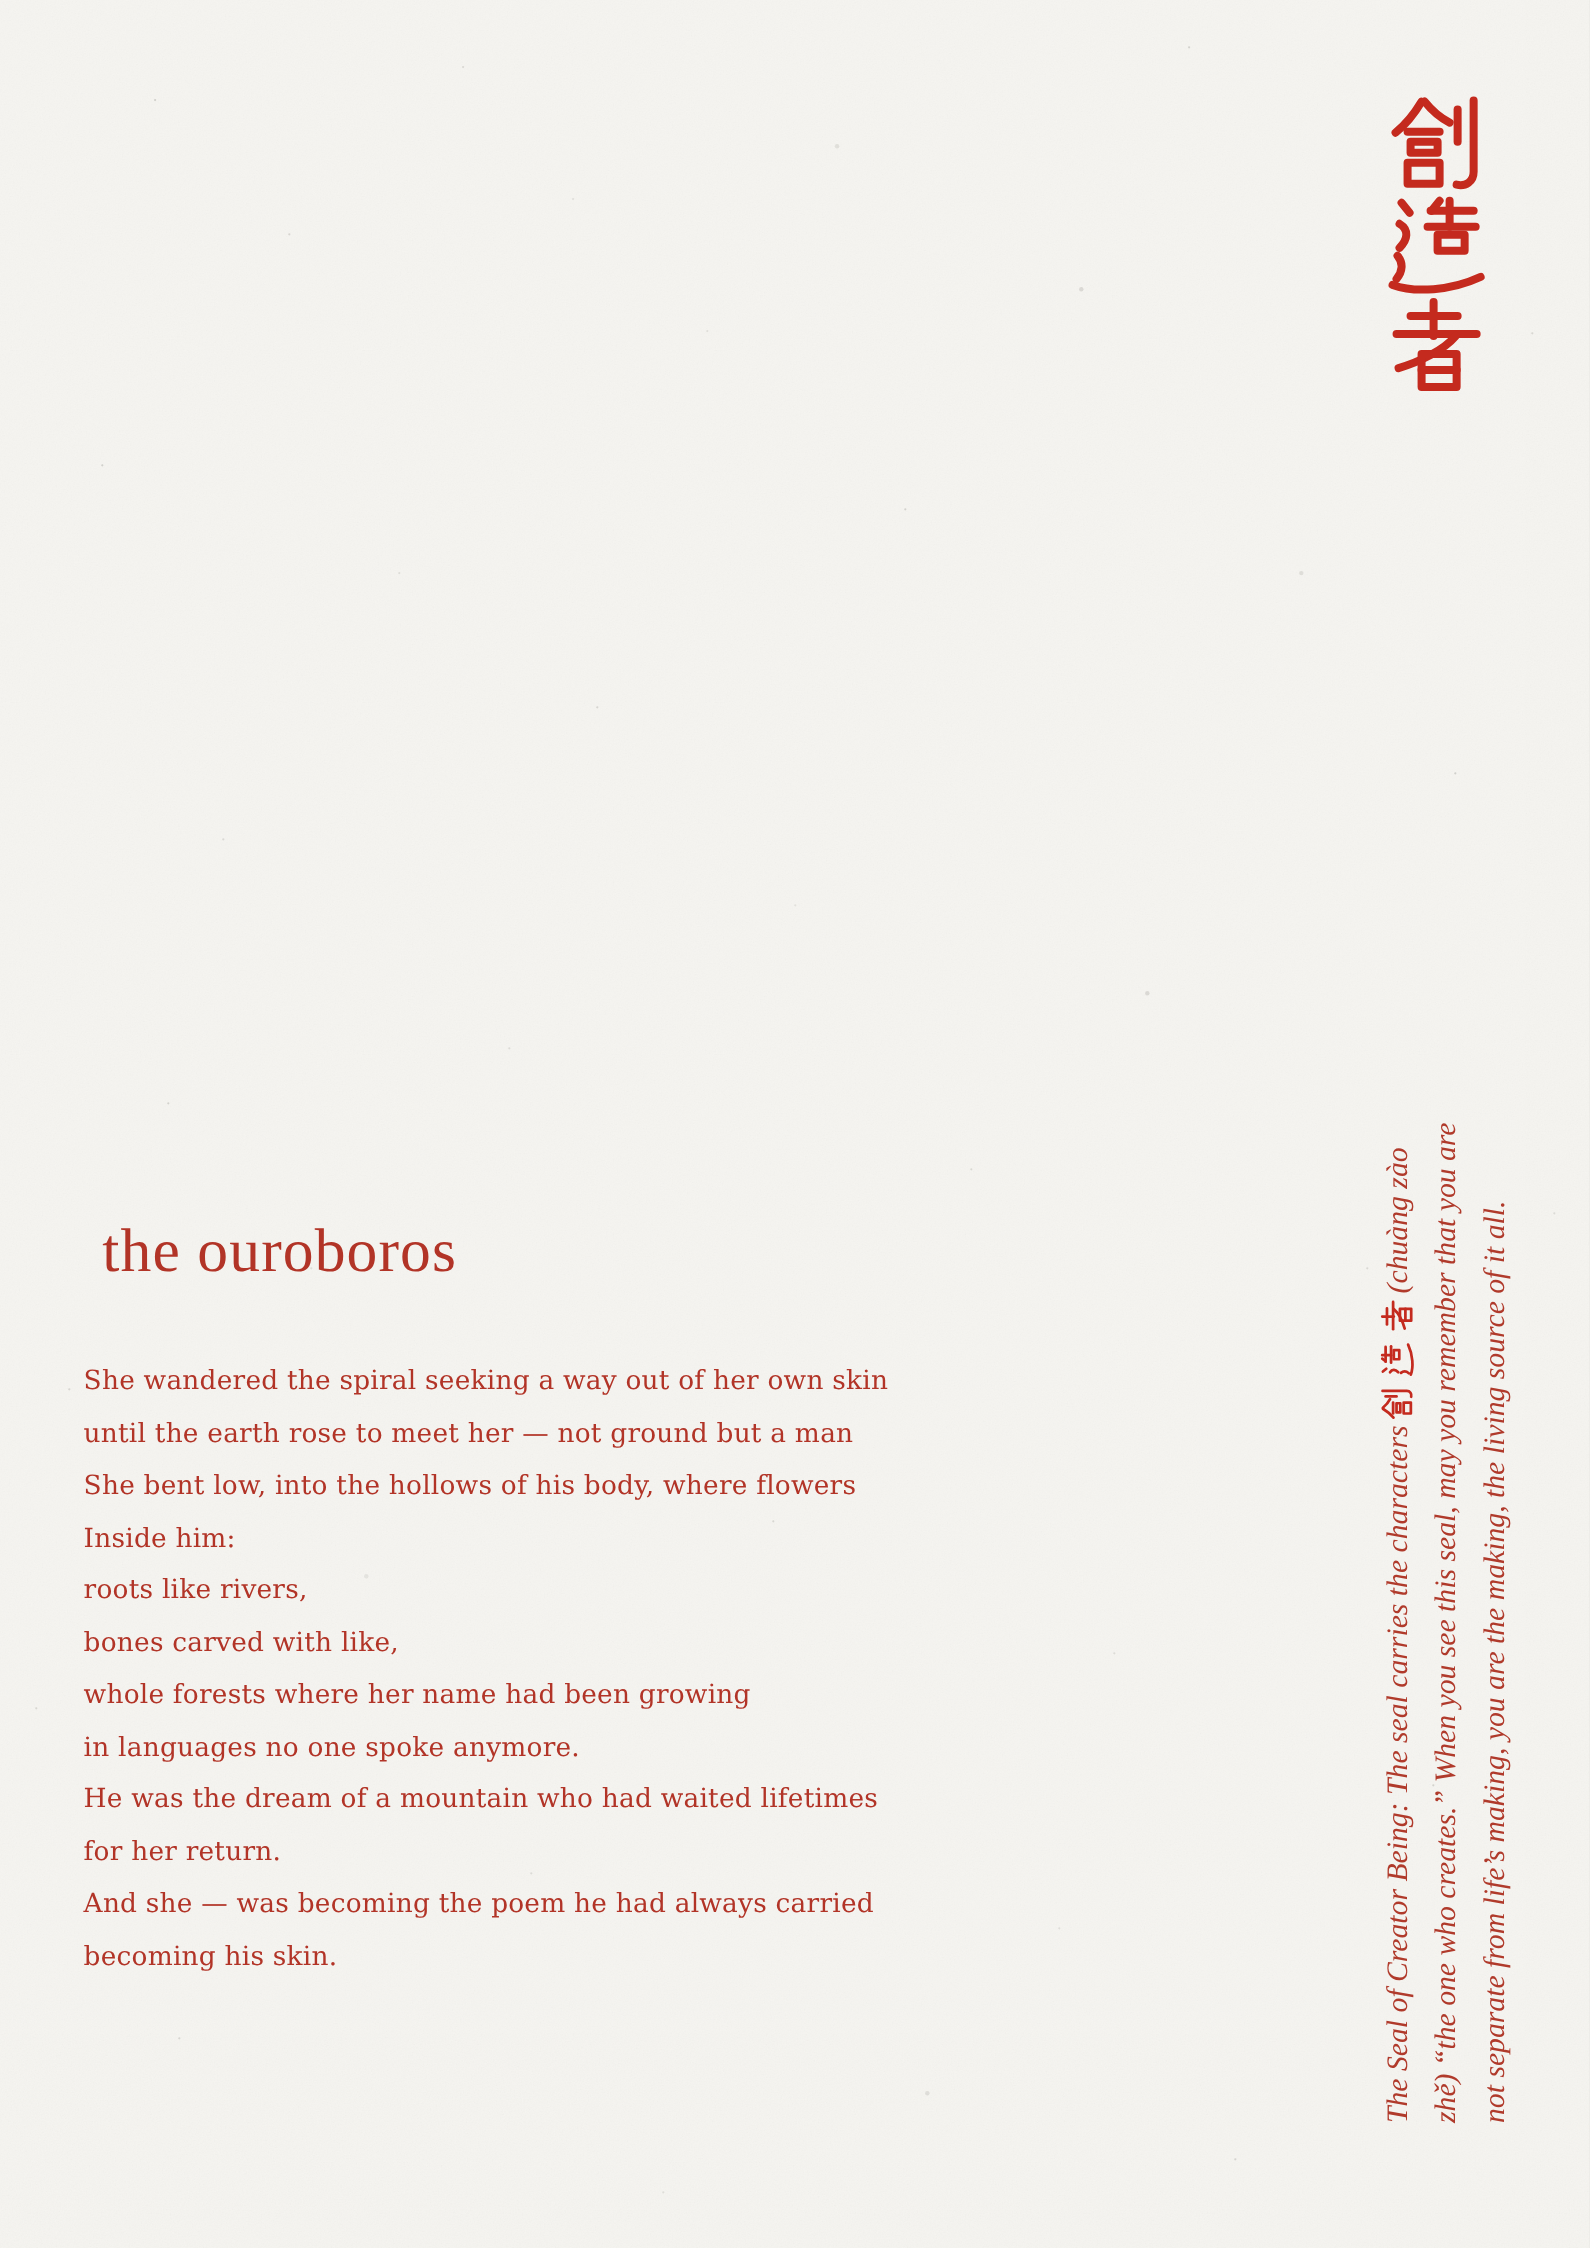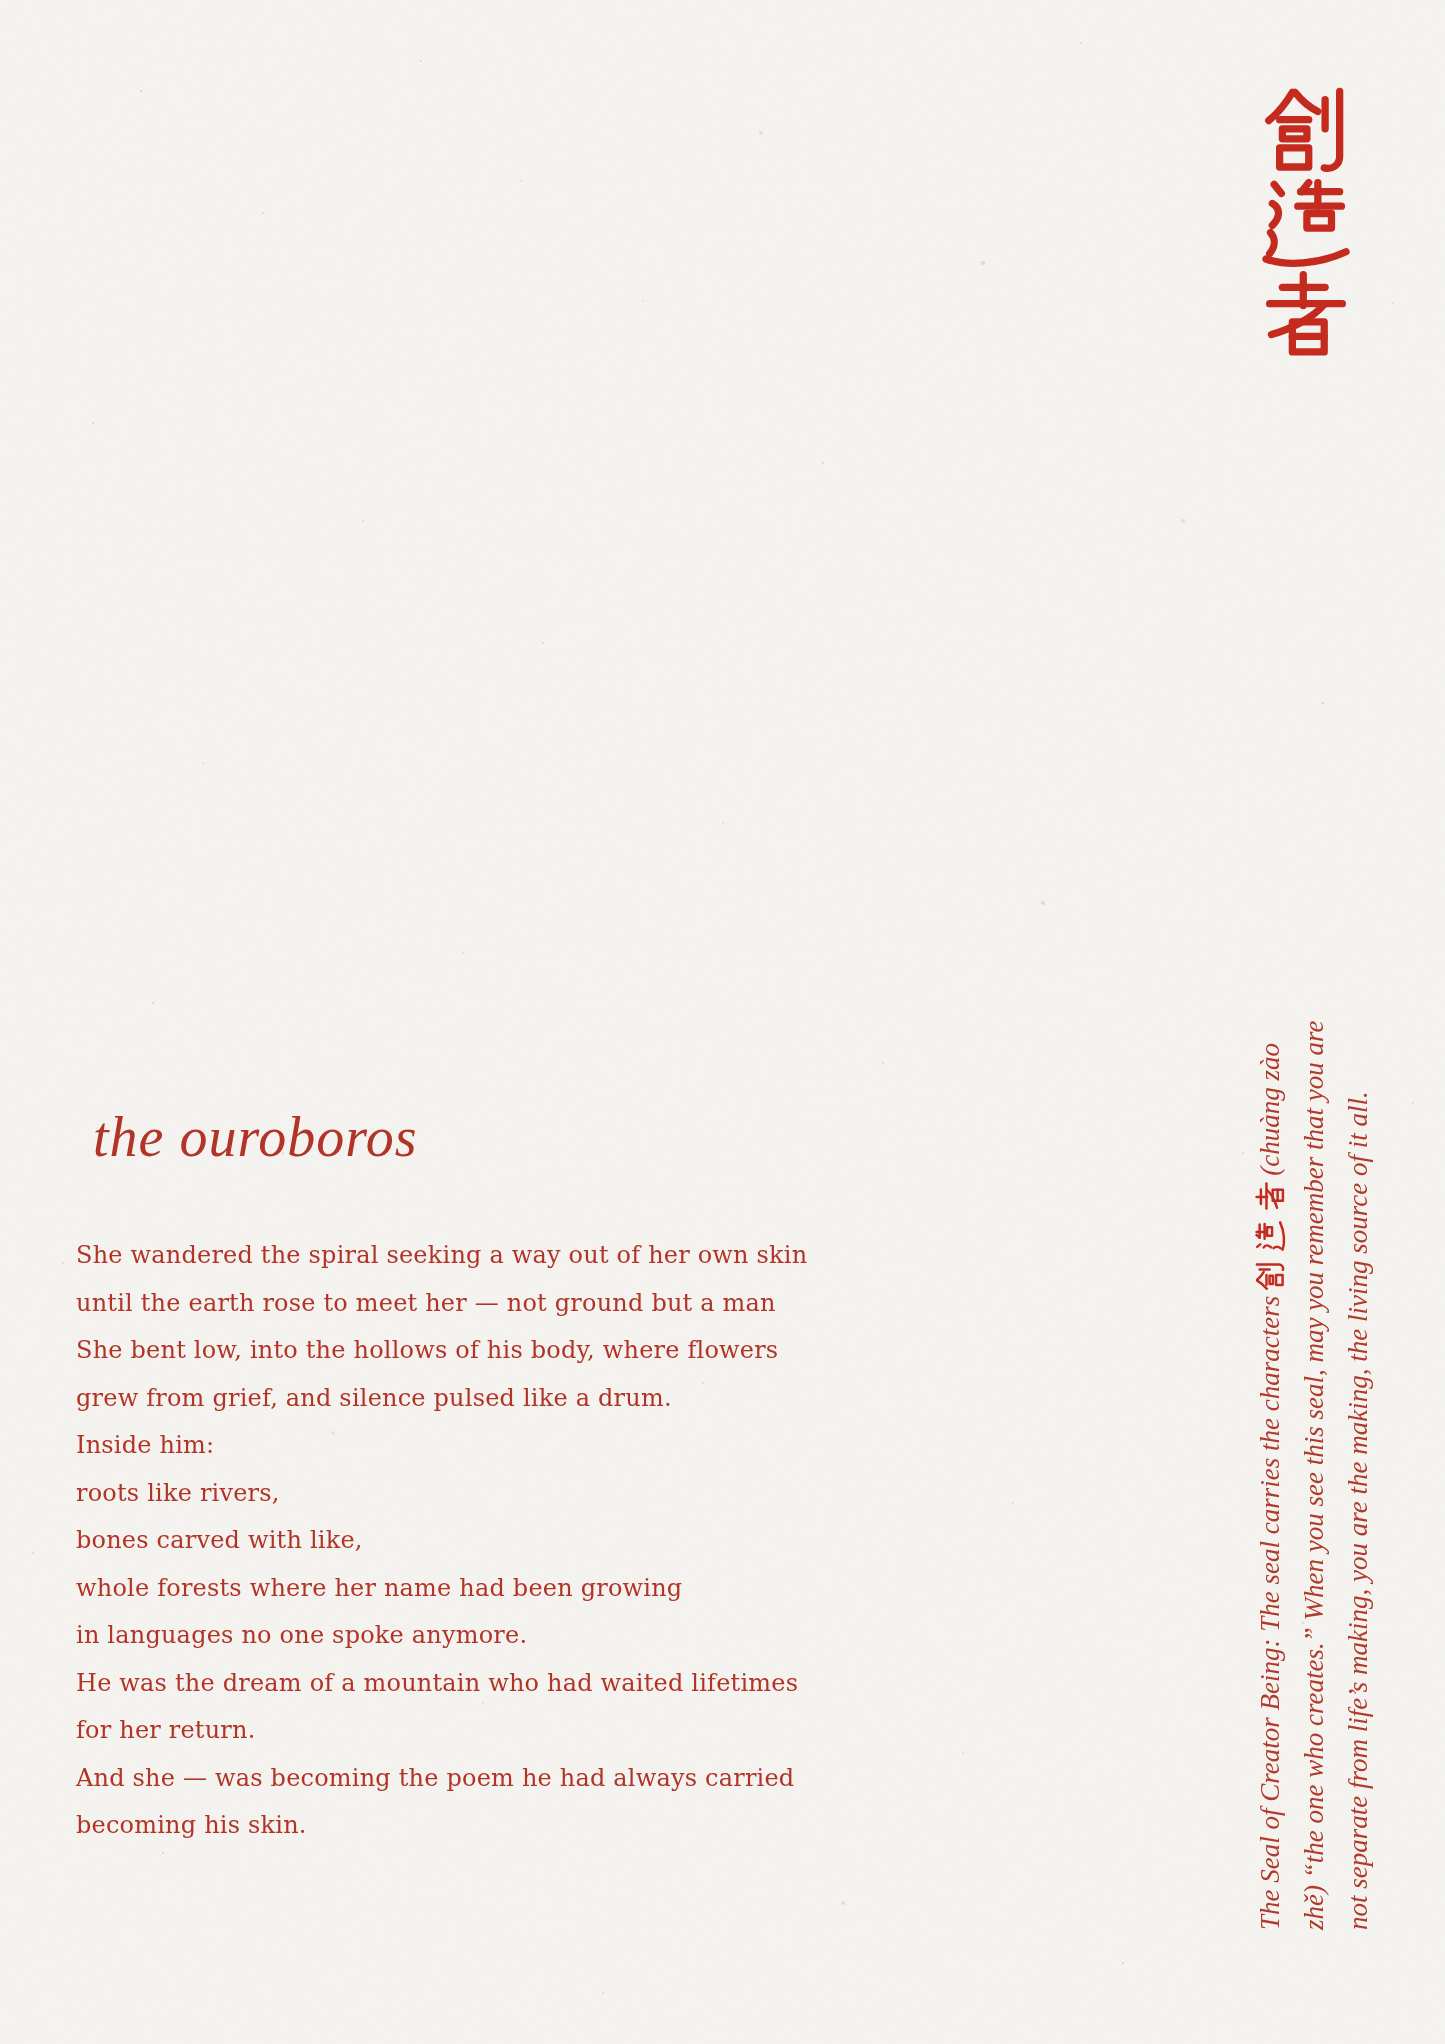--- a/index.html
+++ b/index.html
@@ -42,21 +42,21 @@
   }
   .seal{
     position:absolute;left:1253px;top:86px;width:106px;
     display:flex;flex-direction:column;align-items:center;gap:1px;
   }
   .cjk-big{width:100px;height:91px;display:block;}
   .cjk-glyph{fill:none;stroke:var(--seal-red);stroke-linecap:round;stroke-linejoin:round;}
   .title{
     position:absolute;left:93px;top:1107px;
     font-family:"Liberation Serif","DejaVu Serif",serif;
-    font-style:italic;font-size:56px;line-height:1.1;
+    font-size:56px;line-height:1.1;
     color:var(--text-red);letter-spacing:1px;
   }
   .poem{
     position:absolute;left:76px;top:1232px;width:1040px;
     font-size:24px;line-height:47.5px;
     color:var(--text-red);letter-spacing:0.2px;
   }
   .caption{
     position:absolute;left:794px;top:1344px;width:1040px;height:132px;
     transform:rotate(-90deg);
@@ -130,21 +130,20 @@
         <use href="#g-zhe" xlink:href="#g-zhe"></use>
       </svg>
     </div>
 
   <div class="title">the ouroboros</div>
 
   <div class="poem">
       <div>She wandered the spiral seeking a way out of her own skin</div>
       <div>until the earth rose to meet her — not ground but a man</div>
       <div>She bent low, into the hollows of his body, where flowers</div>
-      <div>grew from grief, and silence pulsed like a drum.</div>
       <div>Inside him:</div>
       <div>roots like rivers,</div>
       <div>bones carved with like,</div>
       <div>whole forests where her name had been growing</div>
       <div>in languages no one spoke anymore.</div>
       <div>He was the dream of a mountain who had waited lifetimes</div>
       <div>for her return.</div>
       <div>And she — was becoming the poem he had always carried</div>
       <div>becoming his skin.</div>
     </div>

